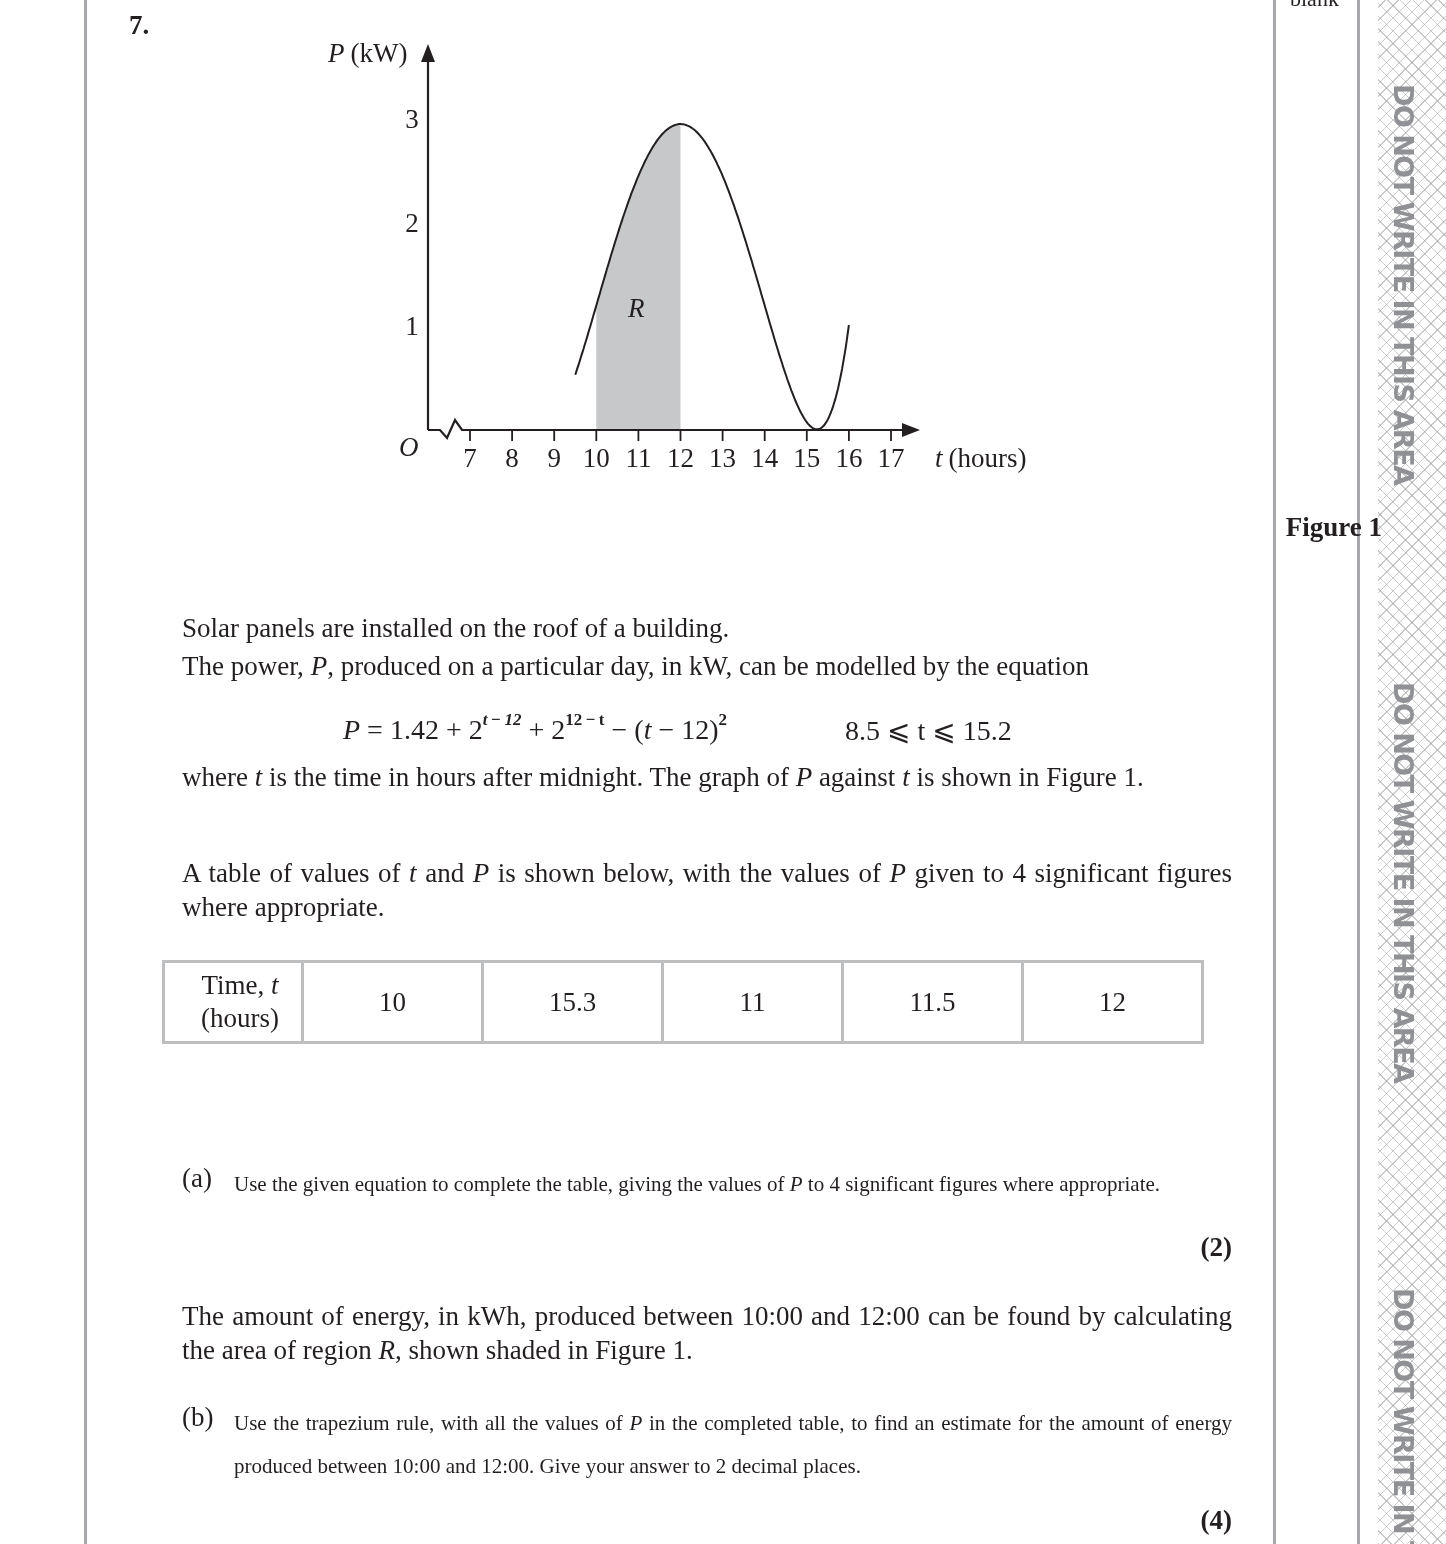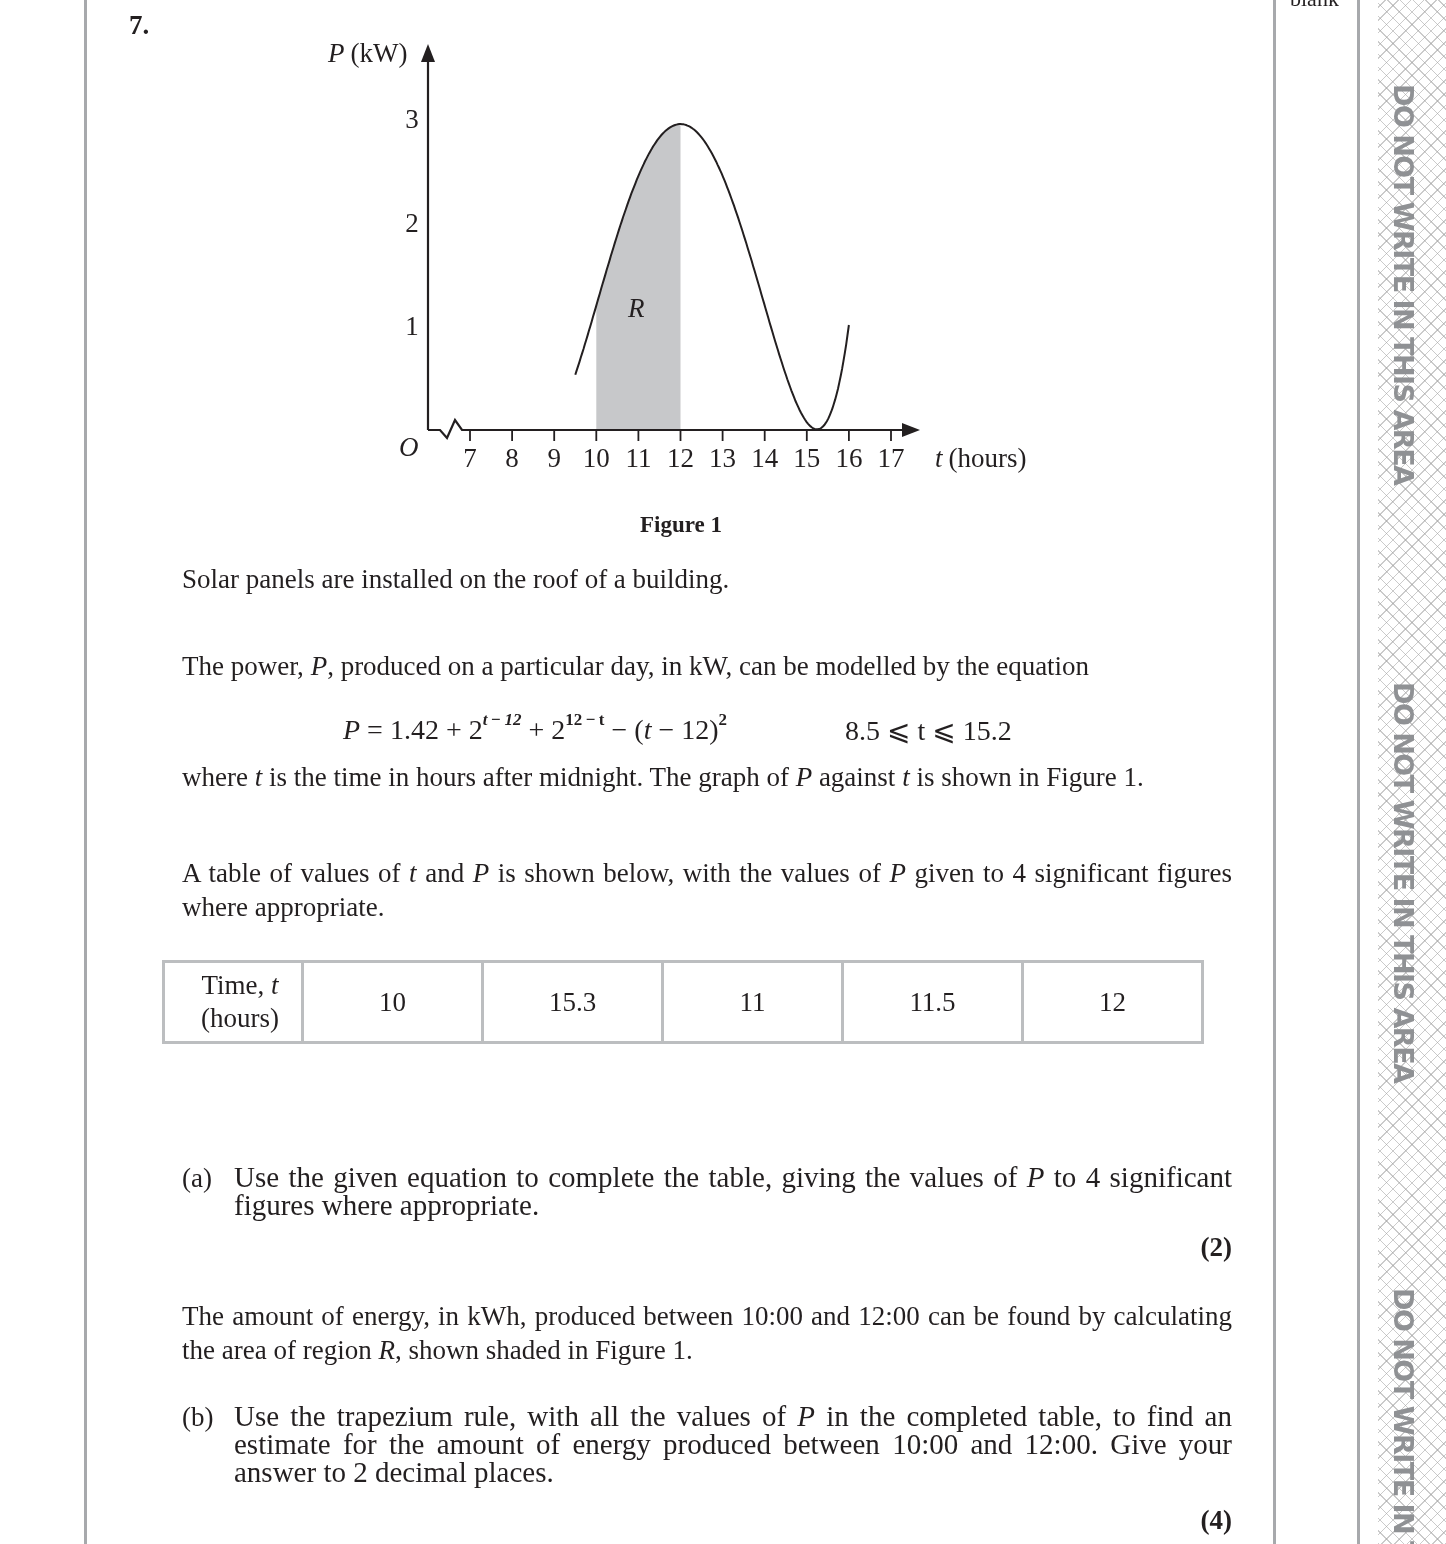--- a/index.html
+++ b/index.html
@@ -20,33 +20,33 @@
       repeating-linear-gradient(-45deg, rgba(160,160,160,0.55) 0 1px, transparent 1px 9px);
   }
   .dnw {
     position: absolute; left: 1388px; writing-mode: vertical-rl;
     font-family: "DejaVu Sans", "Liberation Sans", sans-serif; font-weight: bold;
     font-size: 27px; letter-spacing: -1.5px; color: #8f9194; white-space: nowrap;
   }
   .qnum { position: absolute; left: 129px; top: 10px; font-weight: bold; font-size: 27px; }
   svg.chart { position: absolute; left: 0; top: 0; }
   .axis-text { font-family: "Liberation Serif", serif; font-size: 27px; fill: #231f20; }
-  .fig-caption { position: absolute; left: 0; width: 1362px; top: 512px; text-align: center; font-weight: bold; font-size: 23px; }
+  .fig-caption { position: absolute; left: 0; width: 1362px; top: 512px; text-align: right; font-weight: bold; font-size: 27px; padding-left: 20px; }
   .para { position: absolute; left: 182px; width: 1050px; font-size: 27px; line-height: 34px; text-align: justify; }
   .eq { position: absolute; top: 714px; font-size: 28px; white-space: nowrap; }
   .eq sup { font-size: 17px; position: relative; top: -4px; font-weight: bold; }
   table.vals {
     position: absolute; left: 162px; top: 960px; border-collapse: collapse;
     font-size: 27px;
   }
   table.vals td { border: 3px solid #bcbec0; height: 78px; text-align: center; padding: 0; }
   table.vals td.hdr { text-align: center; width: 122px; padding-left: 14px; line-height: 33px; }
   table.vals td.val { width: 177px; }
   .part-label { position: absolute; left: 182px; font-size: 27px; }
-  .part-text { position: absolute; left: 234px; width: 998px; font-size: 29px; line-height: 28px; text-align: justify; }
+  .part-text { position: absolute; left: 234px; width: 998px; font-size: 21px; line-height: 43px; text-align: justify; }
   .marks { position: absolute; right: 214px; font-weight: bold; font-size: 27px; }
   i { font-style: italic; }
 </style>
 </head>
 <body>
 
 <div class="left-rule"></div>
 <div class="right-rule1"></div>
 <div class="right-rule2"></div>
 <div class="blank-label">blank</div>
@@ -101,21 +101,21 @@
       <text x="412" y="127.89999999999998" text-anchor="middle" class="axis-text">3</text>
     </g>
   <text class="axis-text" x="328" y="62"><tspan font-style="italic">P</tspan><tspan dx="6">(kW)</tspan></text>
   <text class="axis-text" x="935" y="467"><tspan font-style="italic">t</tspan><tspan dx="6">(hours)</tspan></text>
   <text class="axis-text" x="399" y="456" font-style="italic">O</text>
   <text class="axis-text" x="628" y="317" font-style="italic">R</text>
 </svg>
 
 <div class="fig-caption">Figure 1</div>
 
-<div class="para" style="top:562px">Solar panels are installed on the roof of a building.</div>
+<div class="para" style="top:611px">Solar panels are installed on the roof of a building.</div>
 
 <div class="para" style="top:649px"><span>The power, </span><i>P</i><span>, produced on a particular day, in kW, can be modelled by the equation</span></div>
 
 <div class="eq" style="left:343px"><i>P</i><span> = 1.42 + 2</span><sup><i>t − 12</i></sup><span> + 2</span><sup>12 − t</sup><span> − (</span><i>t</i><span> − 12)</span><sup>2</sup></div>
 <div class="eq" style="left:845px">8.5 ⩽ t ⩽ 15.2</div>
 
 <div class="para" style="top:760px"><span>where </span><i>t</i><span> is the time in hours after midnight. The graph of </span><i>P</i><span> against </span><i>t</i><span> is shown in Figure 1.</span></div>
 
 <div class="para" style="top:856px"><span>A table of values of </span><i>t</i><span> and </span><i>P</i><span> is shown below, with the values of </span><i>P</i><span> given to 4 significant figures where appropriate.</span></div>
 

